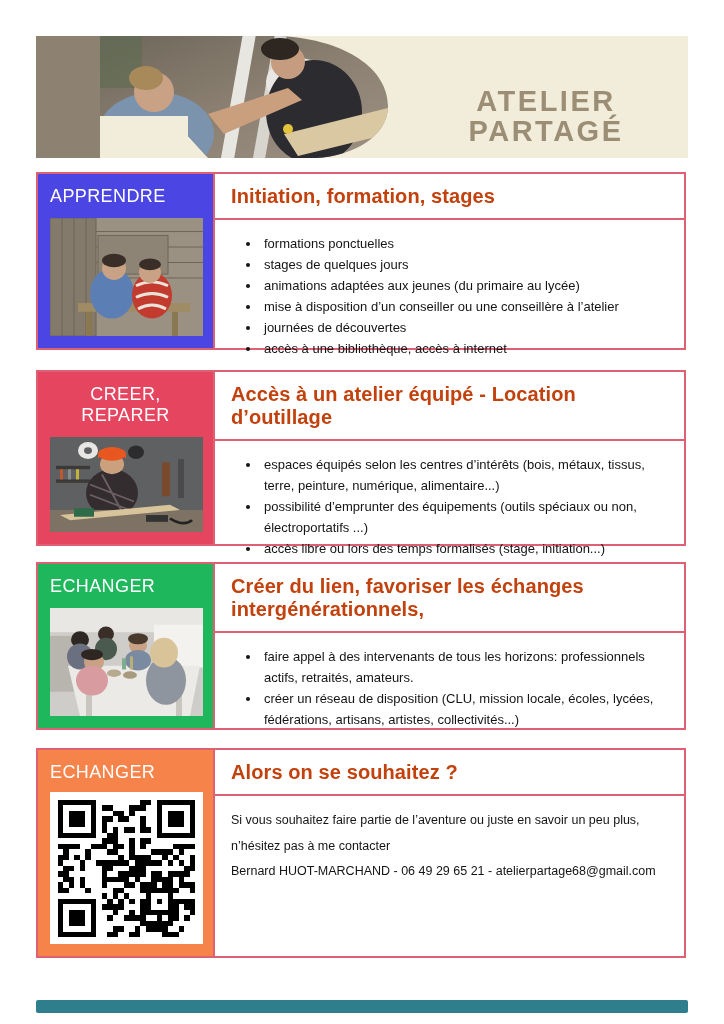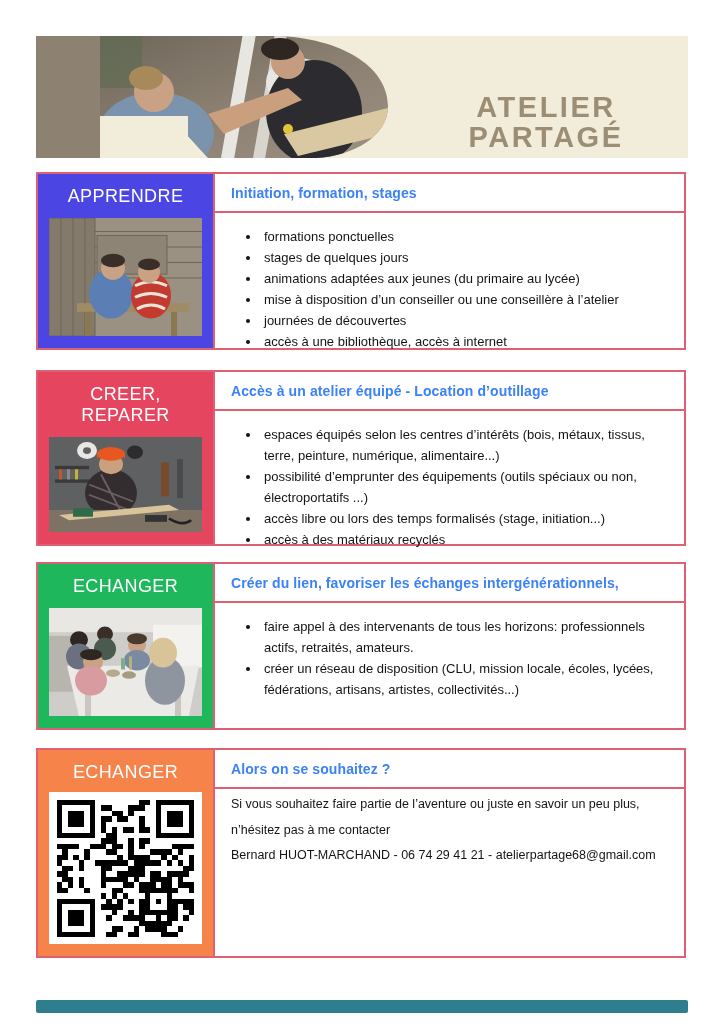--- a/index.html
+++ b/index.html
@@ -9,54 +9,54 @@
     -webkit-font-smoothing:antialiased;overflow:hidden;
   }
   .abs{position:absolute;}
 
   
   .header{
     left:36px;top:36px;width:652px;height:122px;
     background:var(--header_bg);
   }
   .header-photo{left:0;top:0;width:360px;height:122px;}
-  .brand{left:390px;top:57px;width:240px;text-align:center;
+  .brand{left:390px;top:51px;width:240px;text-align:center;
     color:var(--header_title);font-weight:bold;font-size:29px;line-height:1.02;
     letter-spacing:2.5px;}
   .brand-sub{left:375px;top:134px;width:270px;text-align:center;
     color:var(--header_subtitle);font-size:9px;letter-spacing:.6px;}
 
   
   .section{
     left:36px;width:650px;border:2px solid var(--border_color);
     display:flex;background:#fff;box-sizing:border-box;
   }
   .sec-left{
     width:177px;flex:0 0 177px;box-sizing:border-box;
     border-right:2px solid var(--border_color);
-    display:flex;flex-direction:column;align-items:center;
+    display:flex;flex-direction:column;align-items:flex-start;
     padding:10px 12px 12px 12px;
   }
   .sec-label{
     color:#fff;font-size:18px;letter-spacing:.4px;text-align:center;
     margin-top:2px;font-weight:400;
   }
   .sec-photo{margin-top:11px;width:153px;flex:1;overflow:hidden;}
   .sec-photo svg{display:block;width:100%;height:100%;}
   .sec-right{flex:1;box-sizing:border-box;padding:11px 16px 10px 16px;background:#fff;}
-  .sec-title{font-weight:bold;font-size:14px;color:#3b82f6;letter-spacing:.1px;}
+  .sec-title{font-weight:bold;font-size:20px;color:#c2410c;letter-spacing:.1px;}
   .sec-rule{border:none;border-top:2px solid var(--border_color);
     margin:10px -16px 0 -16px;}
   ul.bullets{margin:13px 0 0 0;padding:0 0 0 30px;}
   ul.bullets li{font-size:13px;line-height:1.62;color:#141414;padding-left:3px;}
 
   
   .qr-panel{margin-top:9px;width:153px;flex:1;background:#fff;
     display:flex;align-items:center;justify-content:center;}
-  .contact-text{margin-top:3px;}
+  .contact-text{margin-top:12px;}
   .contact-text p{margin:0;font-size:12.5px;line-height:2.05;color:#141414;}
   .contact-text p.bold{font-weight:bold;font-size:13.5px;}
 
   .footer-bar{left:36px;top:1000px;width:652px;height:13px;
     background:var(--footer_bar);border-radius:2px;}
 </style>
 </head>
 <body>
 
 <div>
@@ -455,20 +455,20 @@
             <rect x="17" y="17" width="3" height="3" fill="#fff"></rect>
             <rect x="18" y="18" width="1" height="1" fill="#000"></rect>
           </svg>
       </div>
     </div>
     <div class="sec-right">
       <div class="sec-title">Alors on se souhaitez ?</div>
       <hr class="sec-rule">
       <div class="contact-text">
         <p>Si vous souhaitez faire partie de l’aventure ou juste en savoir un peu plus, n’hésitez pas à me contacter</p>
-        <p>Bernard HUOT-MARCHAND - 06 74 29 41 21 - atelierpartage68@gmail.com</p>
+        <p>Bernard HUOT-MARCHAND - 06 49 29 65 21 - atelierpartage68@gmail.com</p>
       </div>
     </div>
   </div>
 
   <div class="abs footer-bar"></div>
 
 </div>
 
 </body></html>

